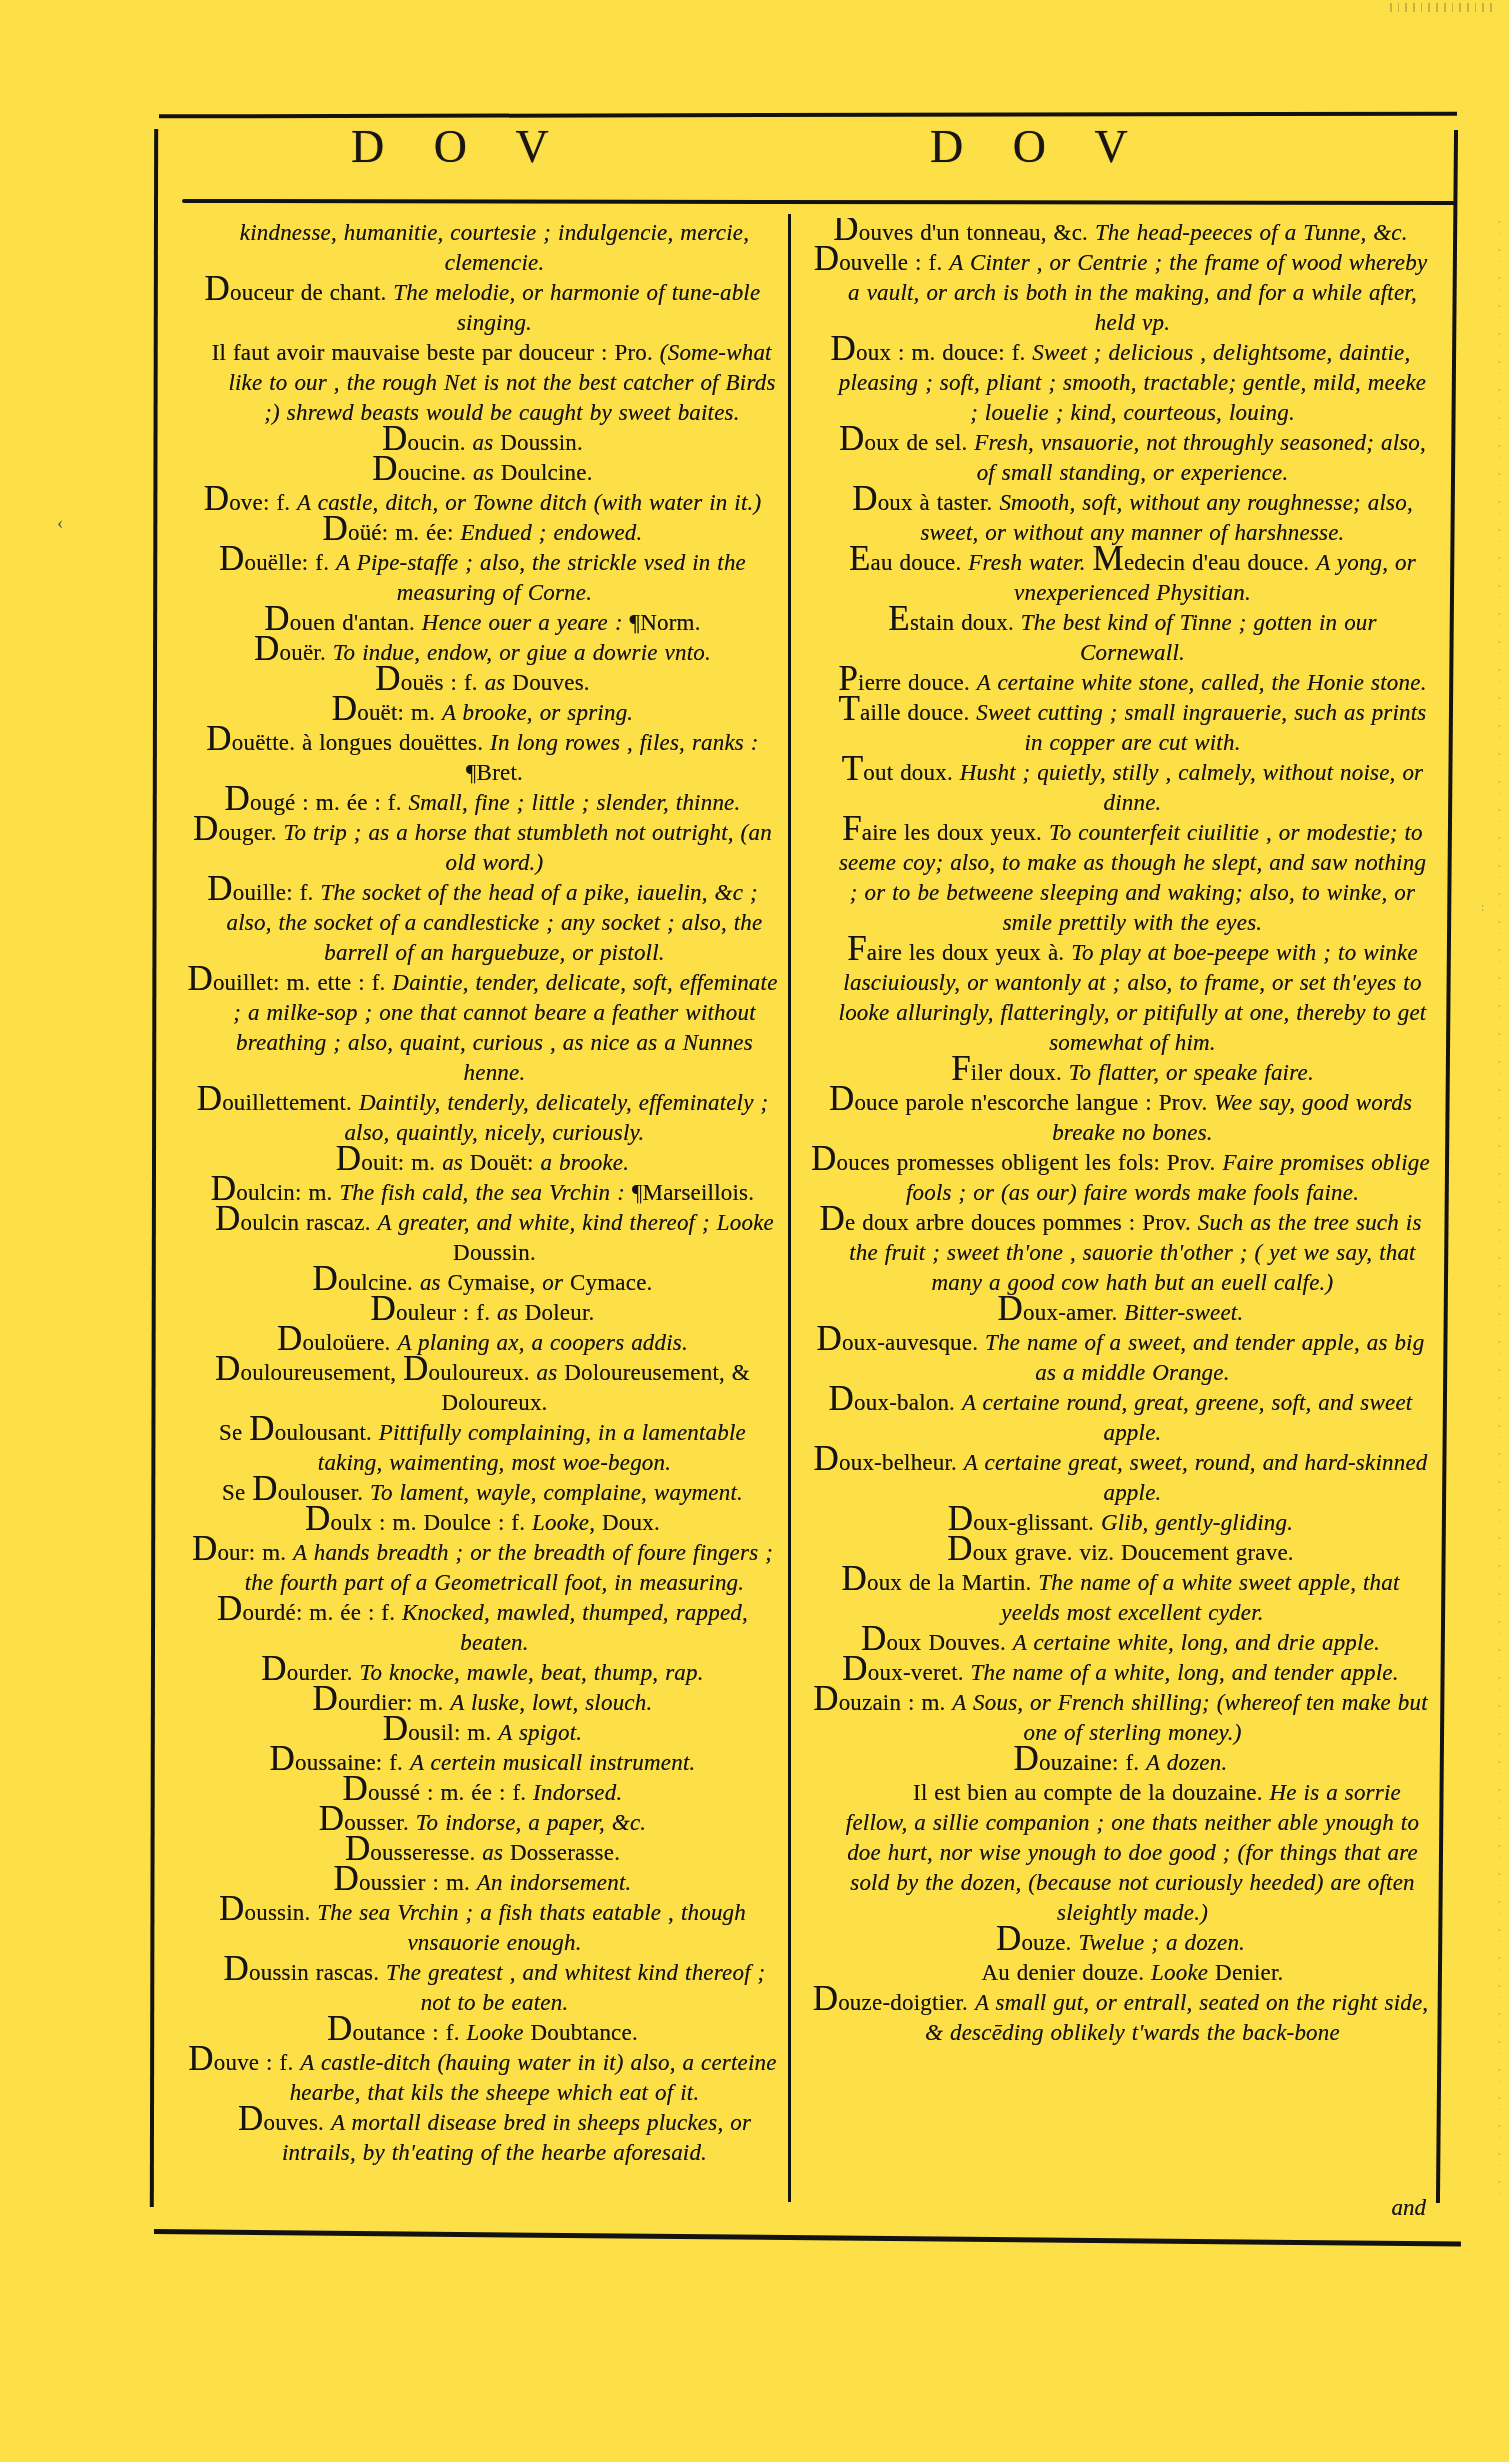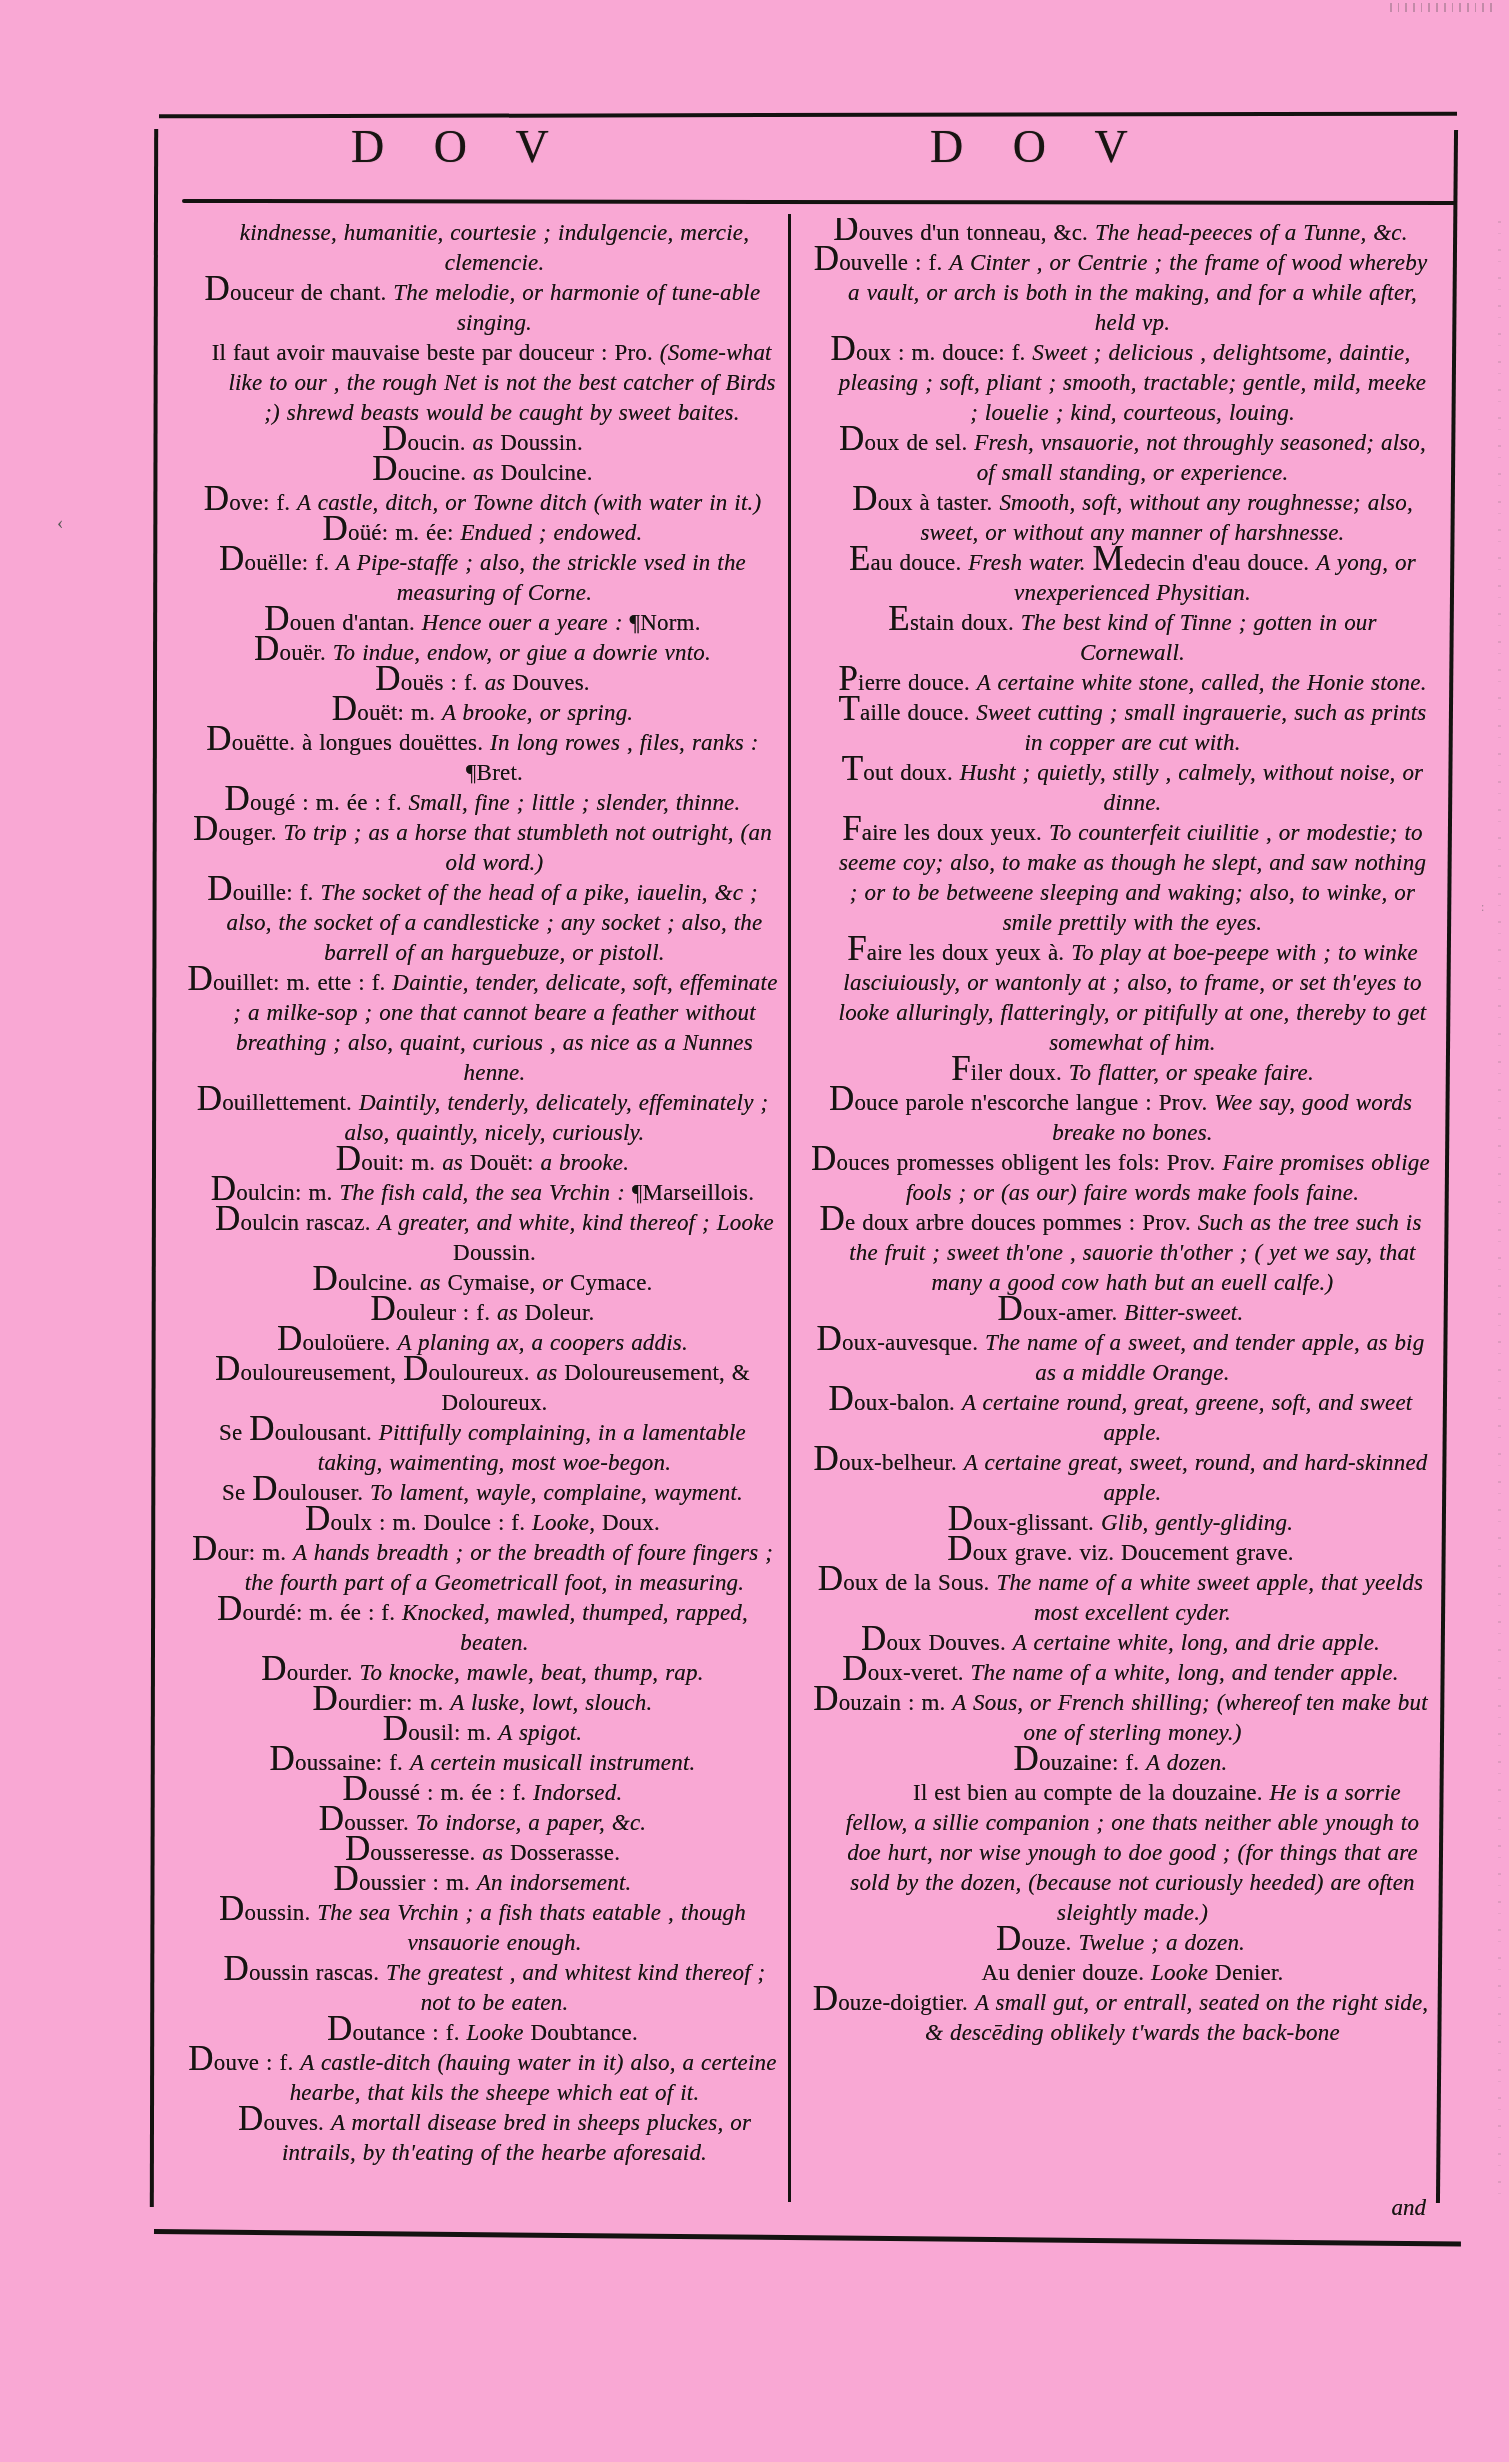--- a/index.html
+++ b/index.html
@@ -1,16 +1,16 @@
 <!DOCTYPE html>
 <html style="font-size:13.7px"><head>
 <meta charset="utf-8">
 <style>
   html,body{margin:0;padding:0;background:#e8e8e6;}
-  .page{position:relative;width:1510px;height:2462px;background:#f9a8d4;overflow:hidden;
+  .page{position:relative;width:1510px;height:2462px;background:#fde047;overflow:hidden;
         font-family:"Liberation Serif","DejaVu Serif",serif;color:#161412;}
   
   .rule{position:absolute;background:#141210;}
   .rule-top{left:159px;top:113px;width:1298px;height:4.3px;transform:rotate(-0.12deg);}
   .rule-header{left:182px;top:200px;width:1274px;height:4.3px;transform:rotate(0.1deg);border-radius:2.6px;}
   .rule-bottom{left:154px;top:2229px;width:1307px;height:5.1px;transform:rotate(0.55deg);transform-origin:left center;}
   .rule-left{left:152px;top:129px;width:4.3px;height:2078px;transform:rotate(0.12deg);}
   .rule-center{left:788px;top:214px;width:3.4px;height:1988px;}
   .rule-right{left:1445px;top:130px;width:4.3px;height:2073px;transform:rotate(0.5deg);}
   
@@ -119,21 +119,21 @@
       <p class="entry sub"><span class="cap">F</span><span class="rom">iler doux. </span><span class="ital">To flatter, or speake faire.</span></p>
       <p class="entry"><span class="cap">D</span><span class="rom">ouce parole n'escorche langue : </span><span class="rom">Prov. </span><span class="ital">Wee say, good words breake no bones.</span></p>
       <p class="entry"><span class="cap">D</span><span class="rom">ouces promesses obligent les fols: </span><span class="rom">Prov. </span><span class="ital">Faire promises oblige fools ; or (as our) faire words make fools faine.</span></p>
       <p class="entry"><span class="cap">D</span><span class="rom">e doux arbre douces pommes : </span><span class="rom">Prov. </span><span class="ital">Such as the tree such is the fruit ; sweet th'one , sauorie th'other ; ( yet we say, that many a good cow hath but an euell calfe.)</span></p>
       <p class="entry"><span class="cap">D</span><span class="rom">oux-amer. </span><span class="ital">Bitter-sweet.</span></p>
       <p class="entry"><span class="cap">D</span><span class="rom">oux-auvesque. </span><span class="ital">The name of a sweet, and tender apple, as big as a middle Orange.</span></p>
       <p class="entry"><span class="cap">D</span><span class="rom">oux-balon. </span><span class="ital">A certaine round, great, greene, soft, and sweet apple.</span></p>
       <p class="entry"><span class="cap">D</span><span class="rom">oux-belheur. </span><span class="ital">A certaine great, sweet, round, and hard-skinned apple.</span></p>
       <p class="entry"><span class="cap">D</span><span class="rom">oux-glissant. </span><span class="ital">Glib, gently-gliding.</span></p>
       <p class="entry"><span class="cap">D</span><span class="rom">oux grave. </span><span class="rom">viz. Doucement grave.</span></p>
-      <p class="entry"><span class="cap">D</span><span class="rom">oux de la Sous. </span><span class="ital">The name of a white sweet apple, that yeelds most excellent cyder.</span></p>
+      <p class="entry"><span class="cap">D</span><span class="rom">oux de la Martin. </span><span class="ital">The name of a white sweet apple, that yeelds most excellent cyder.</span></p>
       <p class="entry"><span class="cap">D</span><span class="rom">oux Douves. </span><span class="ital">A certaine white, long, and drie apple.</span></p>
       <p class="entry"><span class="cap">D</span><span class="rom">oux-veret. </span><span class="ital">The name of a white, long, and tender apple.</span></p>
       <p class="entry"><span class="cap">D</span><span class="rom">ouzain : </span><span class="rom">m. </span><span class="ital">A Sous, or French shilling; (whereof ten make but one of sterling money.)</span></p>
       <p class="entry"><span class="cap">D</span><span class="rom">ouzaine: </span><span class="rom">f. </span><span class="ital">A dozen.</span></p>
       <p class="entry sub2"><span class="rom">Il est bien au compte de la douzaine. </span><span class="ital">He is a sorrie fellow, a sillie companion ; one thats neither able ynough to doe hurt, nor wise ynough to doe good ; (for things that are sold by the dozen, (because not curiously heeded) are often sleightly made.)</span></p>
       <p class="entry"><span class="cap">D</span><span class="rom">ouze. </span><span class="ital">Twelue ; a dozen.</span></p>
       <p class="entry sub"><span class="rom">Au denier douze. </span><span class="ital">Looke </span><span class="rom">Denier.</span></p>
       <p class="entry"><span class="cap">D</span><span class="rom">ouze-doigtier. </span><span class="ital">A small gut, or entrall, seated on the right side, &amp; descēding oblikely t'wards the back-bone</span></p>
     </div>
 

